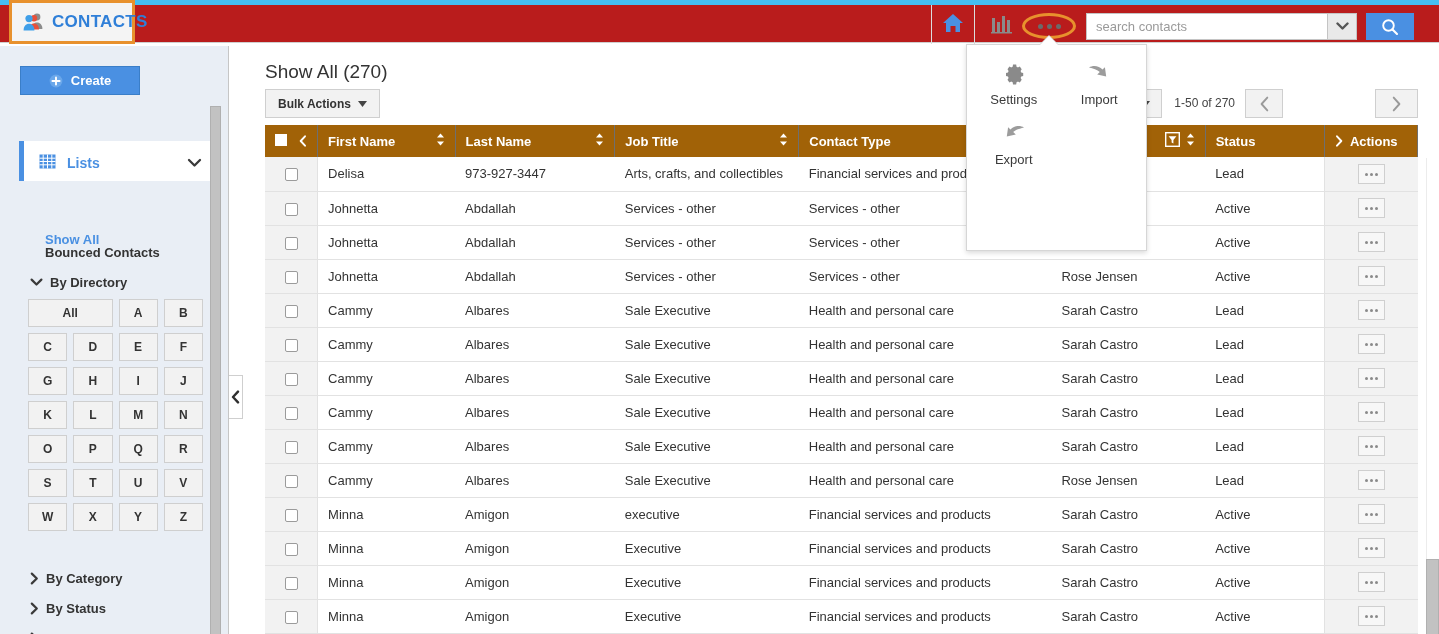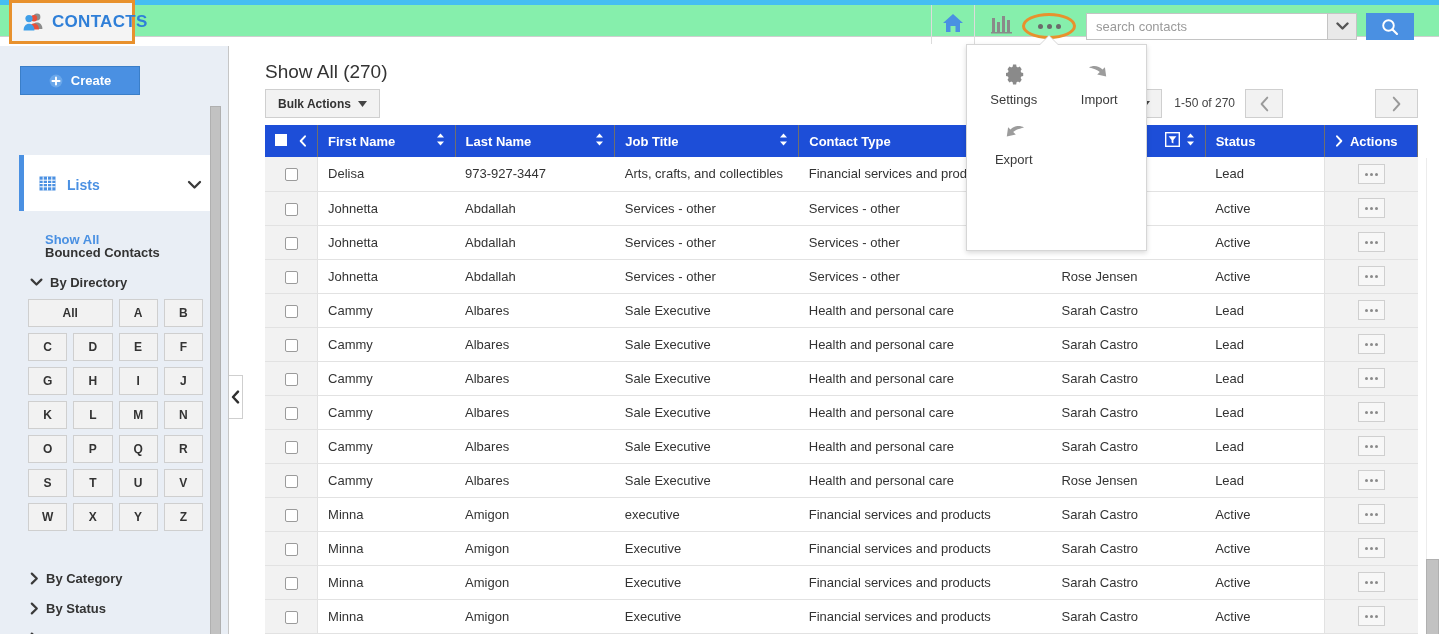--- a/index.html
+++ b/index.html
@@ -14,22 +14,22 @@
   #app { position: relative; width: 1439px; height: 634px; overflow: hidden; }
 
   
   .top-stripe {
     position: absolute; top: 0; left: 0; width: 1439px; height: 5px;
     background: #45BEF2;
   }
 
   
   .topbar {
-    position: absolute; top: 5px; left: 0; width: 1439px; height: 32px;
-    background: #86efac;
+    position: absolute; top: 5px; left: 0; width: 1439px; height: 38px;
+    background: #b91c1c;
     border-bottom: 1px solid #cfcfcf;
   }
   .brand-box {
     position: absolute; left: 9px; top: 0px; width: 126px; height: 44px;
     border: 3px solid #E8912D;
     background: #f4f4f4;
     display: flex; align-items: center; gap: 7px; padding-left: 11px;
     z-index: 40;
   }
   .brand-icon { width: 22px; height: 20px; position: relative; flex: none; }
@@ -110,21 +110,21 @@
     position: absolute; left: 210px; top: 60px; width: 11px; height: 572px;
     background: #c2c2c2; border: 1px solid #b0b0b0;
   }
   .create-btn {
     position: absolute; left: 20px; top: 20px; width: 120px; height: 29px;
     background: #4a90e2; color: #fff; font-weight: bold; font-size: 13px;
     display: flex; align-items: center; justify-content: center; gap: 8px;
     border: 1px solid #3a7ec8;
   }
   .lists-row {
-    position: absolute; left: 19px; top: 109px; width: 195px; height: 56px;
+    position: absolute; left: 19px; top: 95px; width: 195px; height: 40px;
     background: #fff; border-left: 5px solid #4a90e2;
     display: flex; align-items: center; padding: 4px 12px 0 15px;
   }
   .lists-label { color: #4a90e2; font-weight: bold; font-size: 14px; margin-left: 11px; flex:1; }
   .sb-link {
     position: absolute; left: 45px; font-size: 13px; font-weight: bold;
   }
   .sb-showall { top: 186px; color: #4a90e2; }
   .sb-bounced { top: 199px; color: #333; }
   .sb-group {
@@ -181,21 +181,21 @@
   .pg-prev { right: 156px; }
   .pg-next { right: 21px; width: 43px; }
 
   
   .table-wrap {
     position: absolute; left: 22px; top: 79px; right: 21px; bottom: 0;
     overflow: hidden;
   }
   table.grid { width: 1153px; border-collapse: collapse; table-layout: fixed; }
   table.grid thead th {
-    background: #1d4ed8; color: #fff; height: 32px;
+    background: #a16207; color: #fff; height: 32px;
     font-size: 13px; font-weight: bold; text-align: left;
     padding: 0 10px; border-right: 1px solid #6f6f6f;
     white-space: nowrap; vertical-align: middle;
   }
   th.c-check { width: 52px; padding: 0 8px; }
   th.c-first { width: 136px; }
   th.c-last  { width: 158px; }
   th.c-job   { width: 182px; }
   th.c-type  { width: 250px; }
   th.c-owner { width: 152px; }

